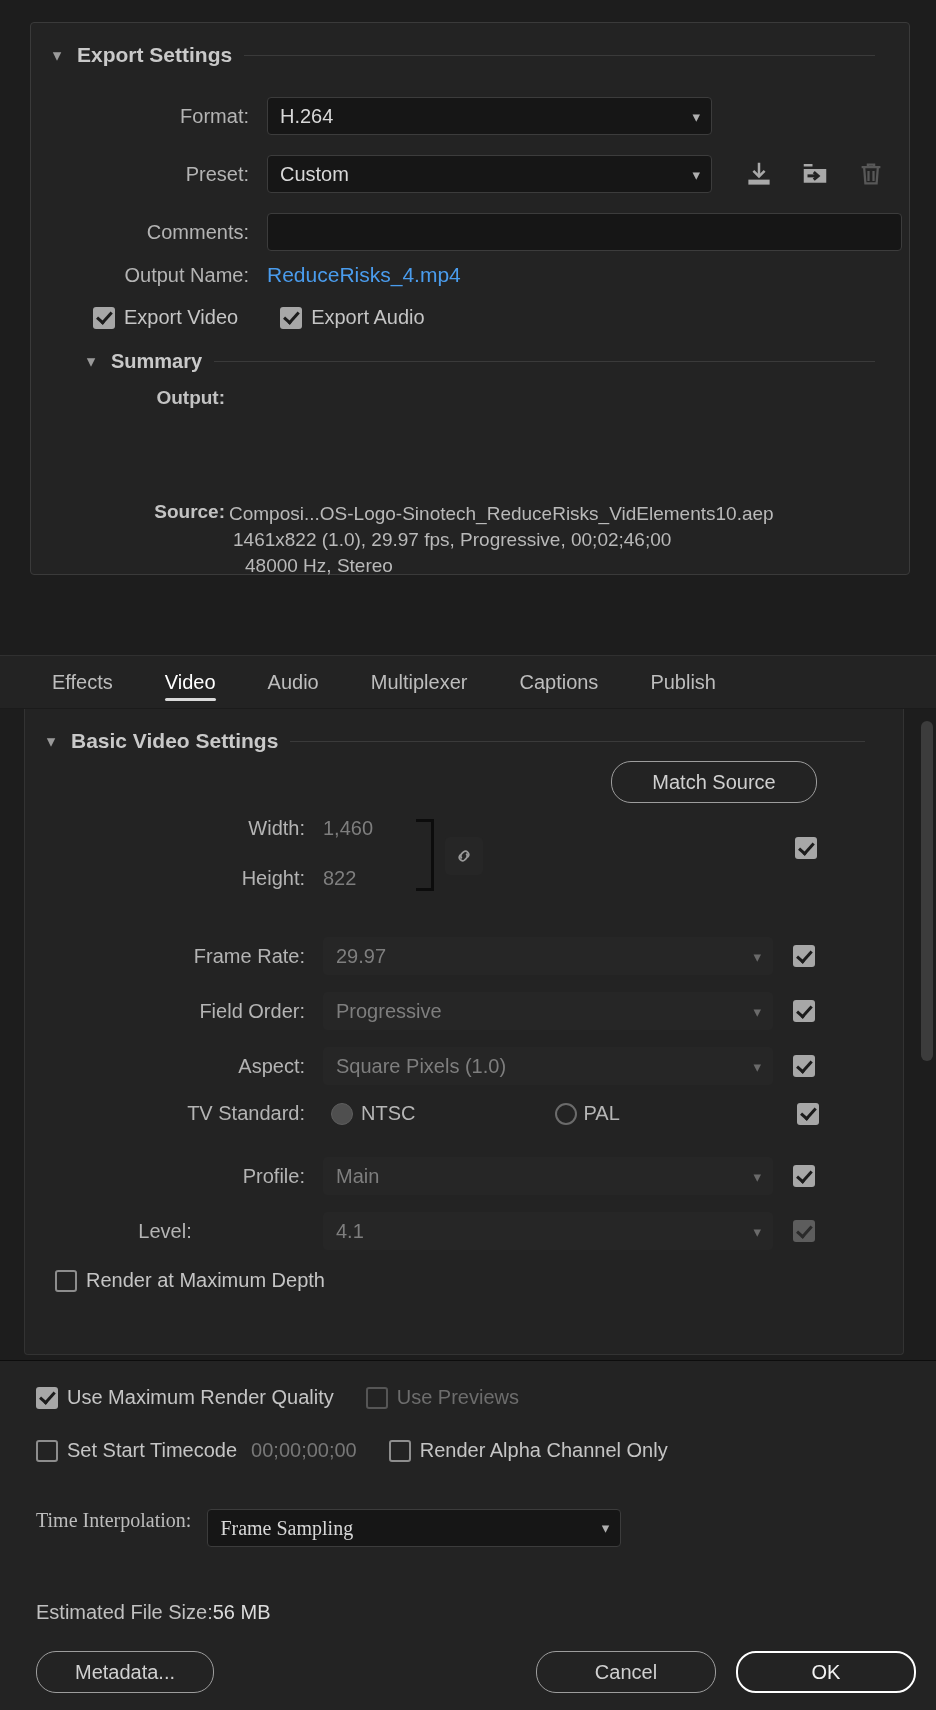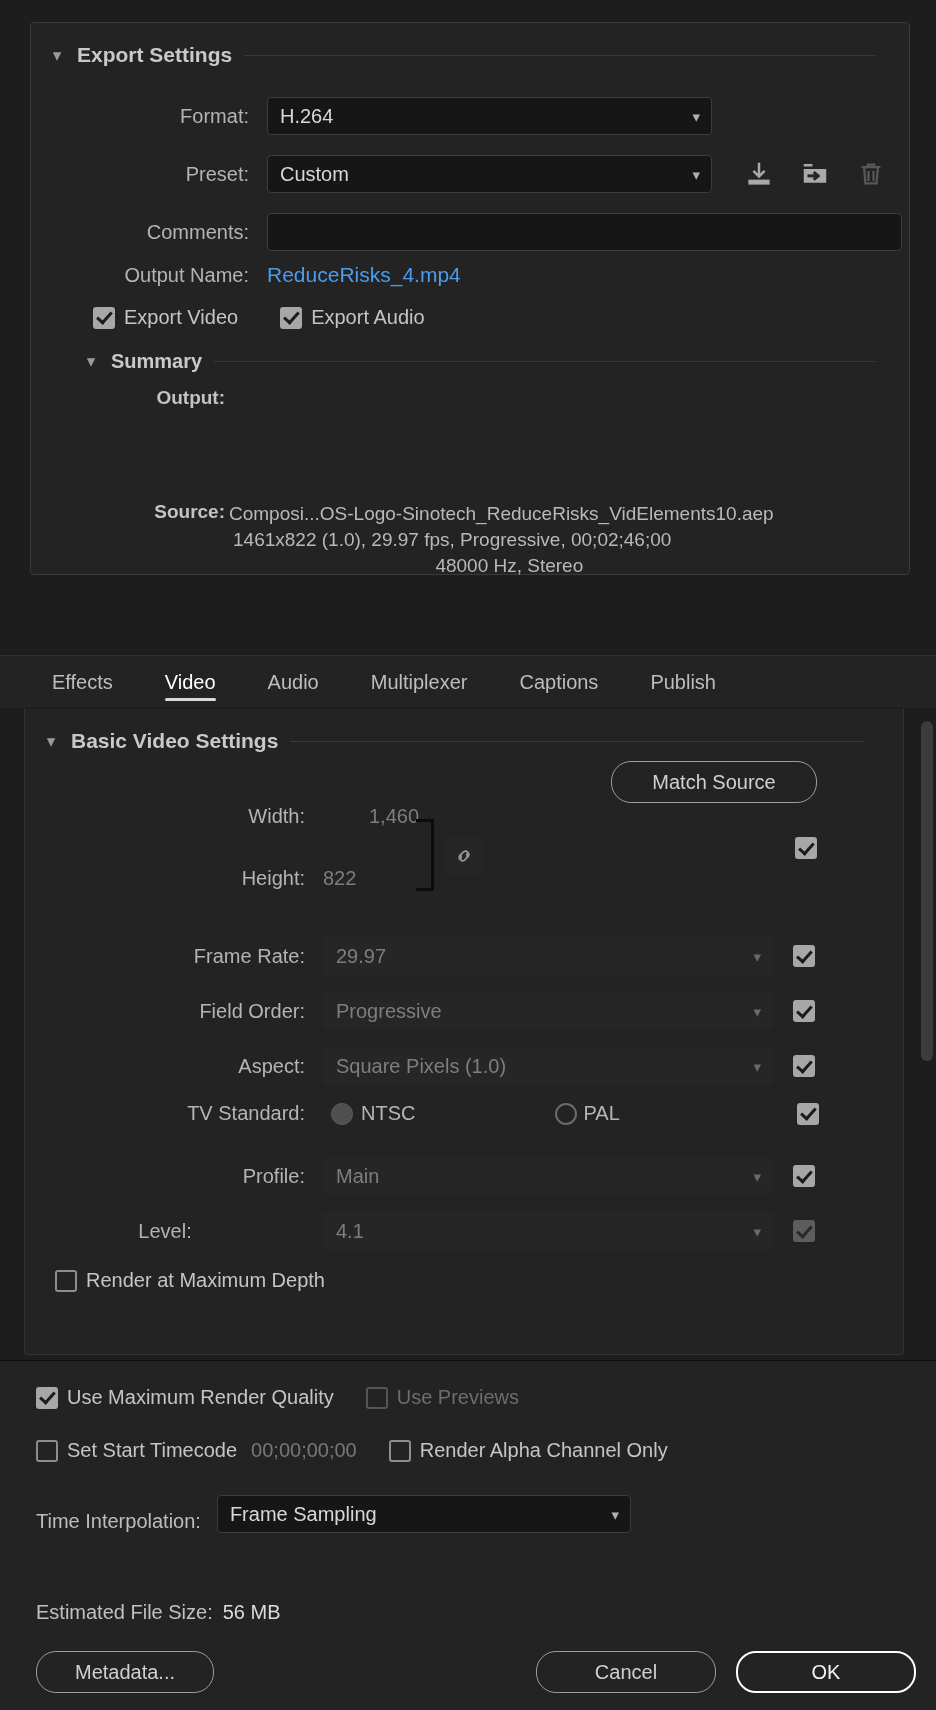--- a/index.html
+++ b/index.html
@@ -253,21 +253,21 @@
         <span style="width:132px;text-align:right;font-size:19px;font-weight:bold;color:#c3c3c3;">Output:</span>
       </div>
     </div>
 
     <div style="position:absolute;left:62px;top:478px;width:800px;">
       <div style="display:flex;">
         <span style="width:132px;text-align:right;font-size:19px;font-weight:bold;color:#c3c3c3;">Source:</span>
         <div style="margin-left:4px;font-size:19px;color:#b9b9b9;line-height:26px;">
           <div>Composi...OS-Logo-Sinotech_ReduceRisks_VidElements10.aep</div>
           <div style="margin-left:4px;">1461x822 (1.0), 29.97 fps, Progressive, 00;02;46;00</div>
-          <div style="margin-left:16px;text-align:center;">48000 Hz, Stereo</div>
+          <div style="margin-left:16px;">48000 Hz, Stereo</div>
         </div>
       </div>
     </div>
   </div>
 
   <div id="tabbar">
     <div class="tab">
         <span>Effects</span>
       </div>
     <div class="tab active">
@@ -293,21 +293,21 @@
       <div class="section-head" style="position:absolute;left:18px;top:20px;width:840px;">
         <span class="twisty">▾</span>
         <span class="title">Basic Video Settings</span>
         <span class="rule"></span>
       </div>
 
       <div class="pill" style="position:absolute;right:86px;top:52px;width:206px;height:42px;">
         <span>Match Source</span>
       </div>
 
-      <div class="row" style="left:0;top:96px;width:880px;gap:46px;">
+      <div class="row" style="left:0;top:108px;width:880px;">
         <span class="label" style="width:280px;">Width:</span>
         <span style="margin-left:18px;font-size:20px;color:#7e7e7e;">1,460</span>
       </div>
       <div class="row" style="left:0;top:158px;width:880px;">
         <span class="label" style="width:280px;">Height:</span>
         <span style="margin-left:18px;font-size:20px;color:#7e7e7e;">822</span>
       </div>
 
       <div style="position:absolute;left:391px;top:110px;width:18px;height:72px;border:3px solid #0c0c0c;border-left:none;"></div>
       <div style="position:absolute;left:420px;top:128px;width:38px;height:38px;background:#262626;border-radius:5px;display:flex;align-items:center;justify-content:center;">
@@ -405,29 +405,29 @@
         <span class="cb off"></span>
         <span class="cbl">Set Start Timecode</span>
       </span>
       <span style="margin-left:14px;font-size:20px;color:#777;">00;00;00;00</span>
       <span class="cbrow" style="margin-left:32px;">
         <span class="cb off"></span>
         <span class="cbl">Render Alpha Channel Only</span>
       </span>
     </div>
 
-    <div style="position:absolute;left:36px;top:134px;display:flex;align-items:flex-end;">
+    <div style="position:absolute;left:36px;top:148px;display:flex;align-items:flex-start;font-family:Liberation Serif, serif;">
       <span style="font-size:20px;color:#bdbdbd;">Time Interpolation:</span>
       <div class="combo" style="margin-left:16px;width:414px;">
         <span>Frame Sampling</span>
         <span class="chev">▾</span>
       </div>
     </div>
 
-    <div style="position:absolute;left:36px;top:240px;display:flex;align-items:center;gap:10px;">
+    <div style="position:absolute;left:36px;top:240px;display:flex;align-items:center;">
       <span style="font-size:20px;color:#c0c0c0;">Estimated File Size:</span>
       <span style="font-size:20px;color:#dcdcdc;">56 MB</span>
     </div>
 
     <div class="pill" style="position:absolute;left:36px;top:290px;width:178px;height:42px;">
       <span>Metadata...</span>
     </div>
     <div class="pill" style="position:absolute;left:536px;top:290px;width:180px;height:42px;">
       <span>Cancel</span>
     </div>

